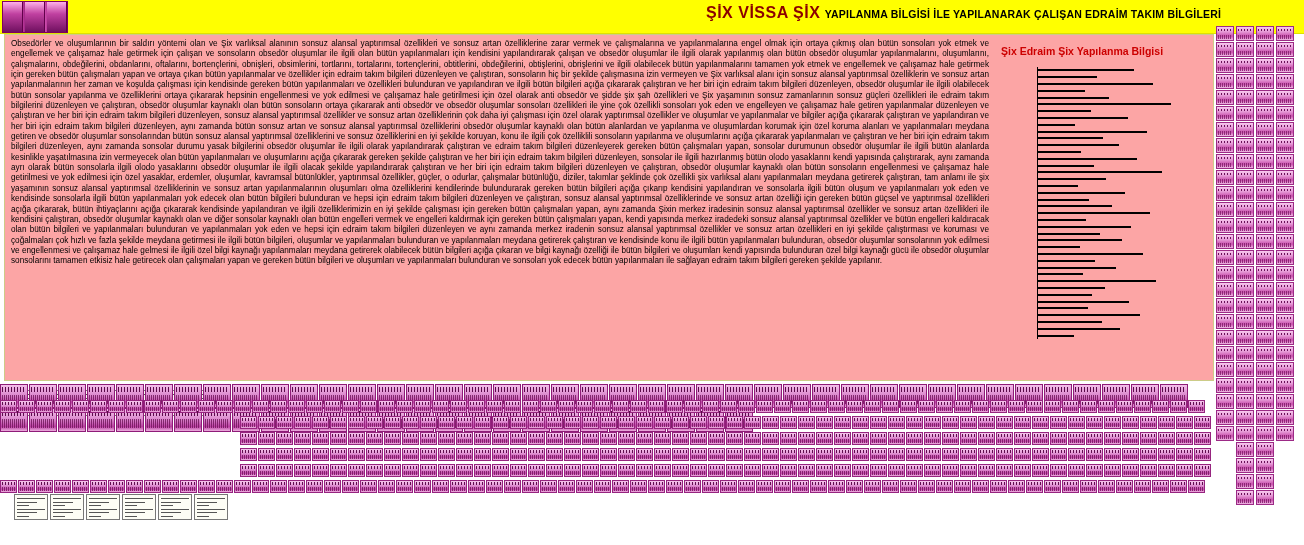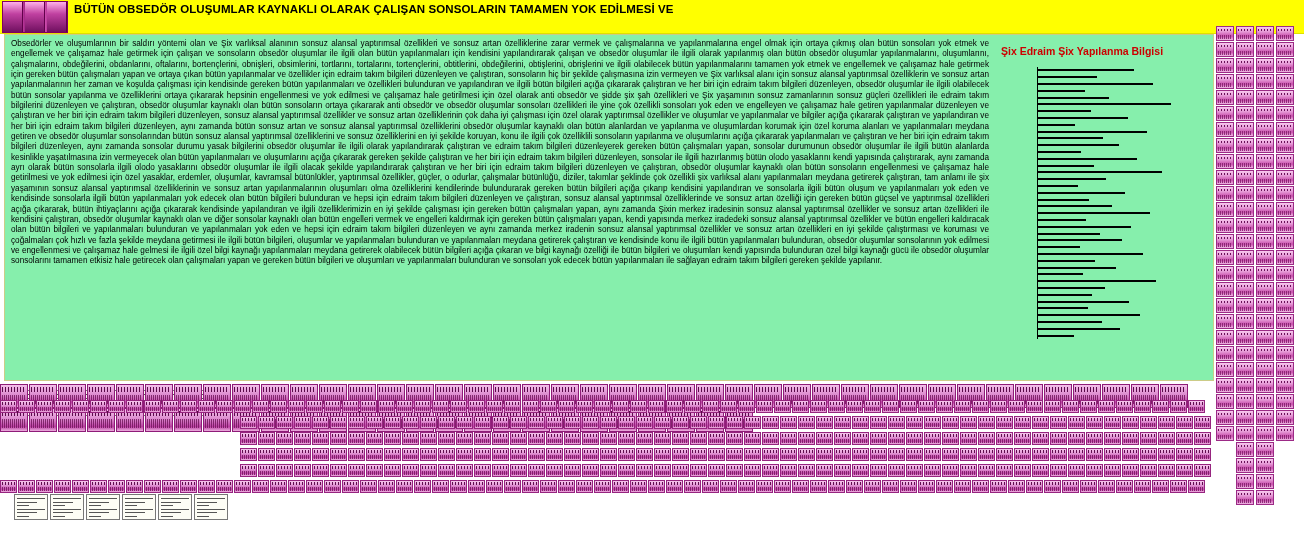--- a/index.html
+++ b/index.html
@@ -46,21 +46,21 @@
     letter-spacing:0.5px;
   }
   #header-right .small{
     font-size:10.5px;font-weight:bold;color:#000000;
     letter-spacing:0.2px;
   }
 
   
   #text-panel{
     position:absolute;left:4px;top:34px;width:1210px;height:347px;
-    background:#86efac;
+    background:#fca5a5;
     border:1px solid #cccc88;
     box-sizing:border-box;
   }
   #body-text{
     position:absolute;left:6px;top:4px;width:978px;
     font-size:8.2px;line-height:10.35px;color:#000000;
     text-align:justify;
   }
   #footer-red{
     position:absolute;left:6px;top:322px;width:1190px;
@@ -165,21 +165,24 @@
 </head>
 <body>
 
 <div id="header">
   <div id="header-logo">
     <div class="cell" style="left:0px"></div>
     <div class="cell" style="left:22px"></div>
     <div class="cell" style="left:44px"></div>
   </div>
   <div id="header-title">
-    <div>BÜTÜN OBSEDÖR OLUŞUMLAR KAYNAKLI OLARAK ÇALIŞAN SONSOLARIN TAMAMEN YOK EDİLMESİ VE</div>
+  </div>
+  <div id="header-right">
+    <span class="big">ŞİX VİSSA ŞİX</span>
+    <span class="small">YAPILANMA BİLGİSİ İLE YAPILANARAK ÇALIŞAN EDRAİM TAKIM BİLGİLERİ</span>
   </div>
 </div>
 
 <div id="text-panel">
   <div id="body-text">Obsedörler ve oluşumlarının bir saldırı yöntemi olan ve Şix varlıksal alanının sonsuz alansal yaptırımsal özellikleri ve sonsuz artan özelliklerine zarar vermek ve çalışmalarına ve yapılanmalarına engel olmak için ortaya çıkmış olan bütün sonsoları yok etmek ve engellemek ve çalışamaz hale getirmek için çalışan ve sonsoların obsedör oluşumlar ile ilgili olan bütün yapılanmaları için kendisini yapılandırarak çalışan ve obsedör oluşumlar ile ilgili olarak yapılanmış olan bütün obsedör oluşumlar yapılanmalarını, oluşumlarını, çalışmalarını, obdeğilerini, obdanlarını, oftalarını, bortençlerini, obnişleri, obsimlerini, tortlarını, tortalarını, tortençlerini, obtitlerini, obdeğilerini, obtişlerini, obrişlerini ve ilgili olabilecek bütün yapılanmalarını tamamen yok etmek ve engellemek ve çalışamaz hale getirmek için gereken bütün çalışmaları yapan ve ortaya çıkan bütün yapılanmalar ve özellikler için edraim takım bilgileri düzenleyen ve çalıştıran, sonsoların hiç bir şekilde çalışmasına izin vermeyen ve Şix varlıksal alanı için sonsuz alansal yaptırımsal özelliklerin ve sonsuz artan yapılanmalarının her zaman ve koşulda çalışması için kendisinde gereken bütün yapılanmaları ve özellikleri bulunduran ve yapılandıran ve ilgili bütün bilgileri açığa çıkararak çalıştıran ve her biri için edraim takım bilgileri düzenleyen, obsedör oluşumlar ile ilgili olabilecek bütün sonsolar yapılanma ve özelliklerini ortaya çıkararak hepsinin engellenmesi ve yok edilmesi ve çalışamaz hale getirilmesi için özel olarak anti obsedör ve şidde şix şah özellikleri ve Şix yaşamının sonsuz zamanlarının sonsuz güçleri özellikleri ile edraim takım bilgilerini düzenleyen ve çalıştıran, obsedör oluşumlar kaynaklı olan bütün sonsoların ortaya çıkararak anti obsedör ve obsedör oluşumlar sonsoları özellikleri ile yine çok özellikli sonsoları yok eden ve engelleyen ve çalışamaz hale getiren yapılanmalar düzenleyen ve çalıştıran ve her biri için edraim takım bilgileri düzenleyen, sonsuz alansal yaptırımsal özellikler ve sonsuz artan özelliklerinin çok daha iyi çalışması için özel olarak yaptırımsal özellikler ve oluşumlar ve yapılanmalar ve bilgiler açığa çıkararak çalıştıran ve yapılandıran ve her biri için edraim takım bilgileri düzenleyen, aynı zamanda bütün sonsuz artan ve sonsuz alansal yaptırımsal özelliklerini obsedör oluşumlar kaynaklı olan bütün alanlardan ve yapılanma ve oluşumlardan korumak için özel koruma alanları ve yapılanmaları meydana getiren ve obsedör oluşumlar sonsolarından bütün sonsuz alansal yaptırımsal özelliklerini ve sonsuz özelliklerini en iyi şekilde koruyan, konu ile ilgili çok özelliklili sonsoların yapılanma ve oluşumlarını açığa çıkararak yapılanmaları ve çalıştıran ve her biri için edraim takım bilgileri düzenleyen, aynı zamanda sonsolar durumu yasak bilgilerini obsedör oluşumlar ile ilgili olarak yapılandırarak çalıştıran ve edraim takım bilgileri düzenleyerek gereken bütün çalışmaları yapan, sonsolar durumunun obsedör oluşumlar ile ilgili bütün alanlarda kesinlikle yaşatılmasına izin vermeyecek olan bütün yapılanmaları ve oluşumlarını açığa çıkararak gereken şekilde çalıştıran ve her biri için edraim takım bilgileri düzenleyen, sonsolar ile ilgili hazırlanmış bütün olodo yasaklarını kendi yapısında çalıştırarak, aynı zamanda ayrı olarak bütün sonsolarla ilgili olodo yasaklarını obsedör oluşumlar ile ilgili olacak şekilde yapılandırarak çalıştıran ve her biri için edraim takım bilgileri düzenleyen ve çalıştıran, obsedör oluşumlar kaynaklı olan bütün sonsoların engellenmesi ve çalışamaz hale getirilmesi ve yok edilmesi için özel yasaklar, erdemler, oluşumlar, kavramsal bütünlükler, yaptırımsal özellikler, güçler, o odurlar, çalışmalar bütünlüğü, diziler, takımlar şeklinde çok özellikli şix varlıksal alanı yapılanmaları meydana getirerek çalıştıran, tam anlamı ile şix yaşamının sonsuz alansal yaptırımsal özelliklerinin ve sonsuz artan yapılanmalarının oluşumları olma özelliklerini kendilerinde bulundurarak gereken bütün bilgileri açığa çıkarıp kendisini yapılandıran ve sonsolarla ilgili bütün oluşum ve yapılanmaları yok eden ve kendisinde sonsolarla ilgili bütün yapılanmaları yok edecek olan bütün bilgileri bulunduran ve hepsi için edraim takım bilgileri düzenleyen ve çalıştıran, sonsuz alansal yaptırımsal özelliklerinde ve sonsuz artan özelliği için gereken bütün güçsel ve yaptırımsal özellikleri açığa çıkararak, bütün ihtiyaçlarını açığa çıkararak kendisinde yapılandıran ve ilgili özelliklerimizin en iyi şekilde çalışması için gereken bütün çalışmaları yapan, aynı zamanda Şixin merkez iradesinin sonsuz alansal yaptırımsal özellikler ve sonsuz artan özellikleri ile kendisini çalıştıran, obsedör oluşumlar kaynaklı olan ve diğer sonsolar kaynaklı olan bütün engelleri vermek ve engelleri kaldırmak için gereken bütün çalışmaları yapan, kendi yapısında merkez iradedeki sonsuz alansal yaptırımsal özellikler ve bütün engelleri kaldıracak olan bütün bilgileri ve yapılanmaları bulunduran ve yapılanmaları yok eden ve hepsi için edraim takım bilgileri düzenleyen ve aynı zamanda merkez iradenin sonsuz alansal yaptırımsal özellikler ve sonsuz artan özellikleri en iyi şekilde çalıştırması ve koruması ve çoğalmaları çok hızlı ve fazla şekilde meydana getirmesi ile ilgili bütün bilgileri, oluşumlar ve yapılanmaları bulunduran ve yapılanmaları meydana getirerek çalıştıran ve kendisinde konu ile ilgili bütün yapılanmaları bulunduran, obsedör oluşumlar sonsolarının yok edilmesi ve engellenmesi ve çalışamaz hale gelmesi ile ilgili özel bilgi kaynağı yapılanmaları meydana getirerek olabilecek bütün bilgileri açığa çıkaran ve bilgi kaynağı özelliği ile bütün bilgileri ve oluşumları kendi yapısında bulunduran özel bilgi kaynağı gücü ile obsedör oluşumlar sonsolarını tamamen etkisiz hale getirecek olan çalışmaları yapan ve gereken bütün bilgileri ve oluşumları ve yapılanmaları bulunduran ve sonsoları yok edecek bütün yapılanmaları ile sağlayan edraim takım bilgileri gereken şekilde yapılanır.</div>
 
   <div id="chart-wrap">
     <div id="chart-title">Şix Edraim Şix Yapılanma Bilgisi</div>
     <div id="chart-plot">
       <div id="chart-axis"></div>

